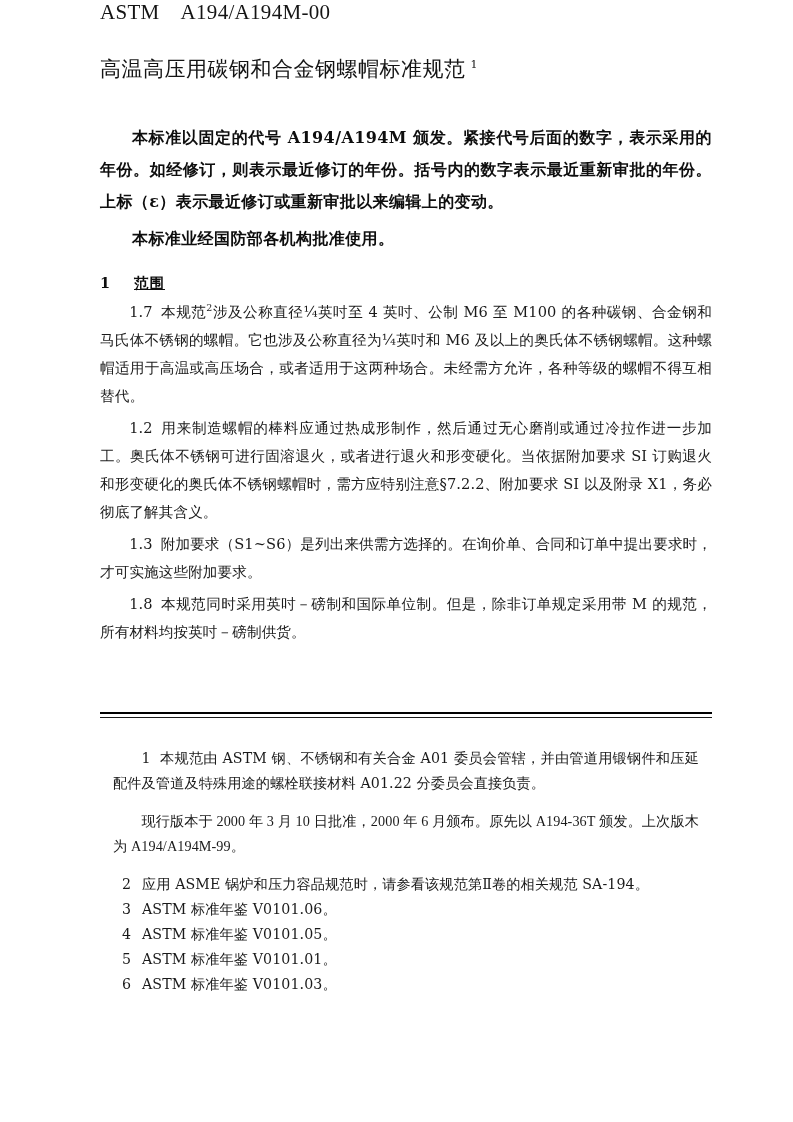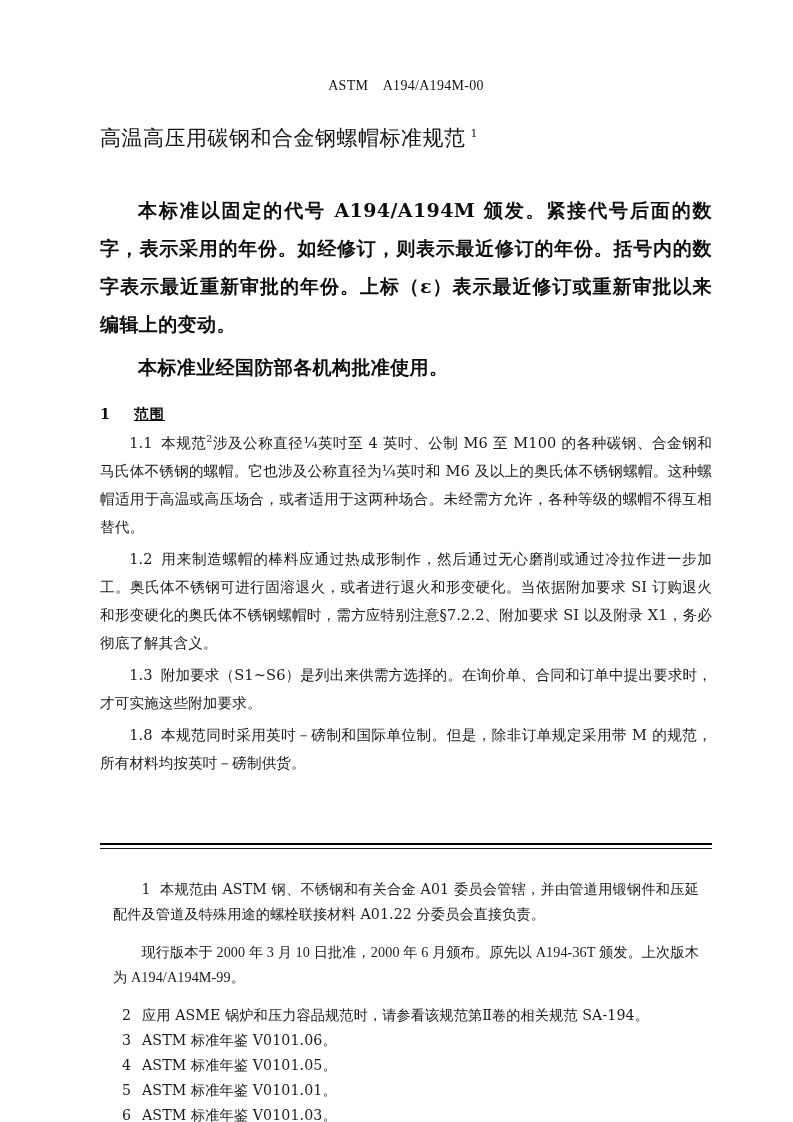--- a/index.html
+++ b/index.html
@@ -23,24 +23,23 @@
   }
   .content {
     position: absolute;
     left: 100px;
     top: 0;
     width: 612px;
   }
 
   
   .doc-header {
-    margin-top: 78px;
-    text-align: center;
+    text-align: left;
     font-family: "Liberation Serif", "DejaVu Serif", serif;
-    font-size: 14px;
+    font-size: 21px;
     letter-spacing: 0.3px;
     color: #141414;
     white-space: pre;
   }
 
   
   .doc-title {
     margin-top: 31px;
     text-align: left;
     font-size: 21px;
@@ -54,21 +53,21 @@
     font-size: 11px;
     vertical-align: super;
     margin-left: 5px;
     letter-spacing: 0;
   }
 
   
   .preamble {
     margin-top: 40px;
     font-weight: bold;
-    font-size: 19px;
+    font-size: 16px;
     line-height: 2.0;
     text-align: justify;
     text-justify: inter-character;
     letter-spacing: 0.4px;
     color: #0e0e0e;
   }
   .preamble p {
     margin: 0;
     text-indent: 2em;
   }
@@ -176,21 +175,21 @@
     <div class="preamble">
       <p>本标准以固定的代号 A194/A194M 颁发。紧接代号后面的数字，表示采用的年份。如经修订，则表示最近修订的年份。括号内的数字表示最近重新审批的年份。上标（ε）表示最近修订或重新审批以来编辑上的变动。</p>
       <p>本标准业经国防部各机构批准使用。</p>
     </div>
 
     <div class="section-head">
       <span class="sec-num">1</span>
       <span class="sec-title">范围</span>
     </div>
 
-    <p class="body-para"><span class="pnum">1.1</span><span>本规范</span><span class="sup">2</span><span>涉及公称直径¼英吋至 4 英吋、公制 M6 至 M100 的各种碳钢、合金钢和马氏体不锈钢的螺帽。它也涉及公称直径为¼英吋和 M6 及以上的奥氏体不锈钢螺帽。这种螺帽适用于高温或高压场合，或者适用于这两种场合。未经需方允许，各种等级的螺帽不得互相替代。</span></p>
+    <p class="body-para"><span class="pnum">1.7</span><span>本规范</span><span class="sup">2</span><span>涉及公称直径¼英吋至 4 英吋、公制 M6 至 M100 的各种碳钢、合金钢和马氏体不锈钢的螺帽。它也涉及公称直径为¼英吋和 M6 及以上的奥氏体不锈钢螺帽。这种螺帽适用于高温或高压场合，或者适用于这两种场合。未经需方允许，各种等级的螺帽不得互相替代。</span></p>
 
     <p class="body-para"><span class="pnum">1.2</span><span>用来制造螺帽的棒料应通过热成形制作，然后通过无心磨削或通过冷拉作进一步加工。奥氏体不锈钢可进行固溶退火，或者进行退火和形变硬化。当依据附加要求 SI 订购退火和形变硬化的奥氏体不锈钢螺帽时，需方应特别注意§7.2.2、附加要求 SI 以及附录 X1，务必彻底了解其含义。</span></p>
 
     <p class="body-para"><span class="pnum">1.3</span><span>附加要求（S1~S6）是列出来供需方选择的。在询价单、合同和订单中提出要求时，才可实施这些附加要求。</span></p>
 
     <p class="body-para"><span class="pnum">1.8</span><span>本规范同时采用英吋－磅制和国际单位制。但是，除非订单规定采用带 M 的规范，所有材料均按英吋－磅制供货。</span></p>
 
 
     <div class="rules">
       <div class="rule-thick"></div>

